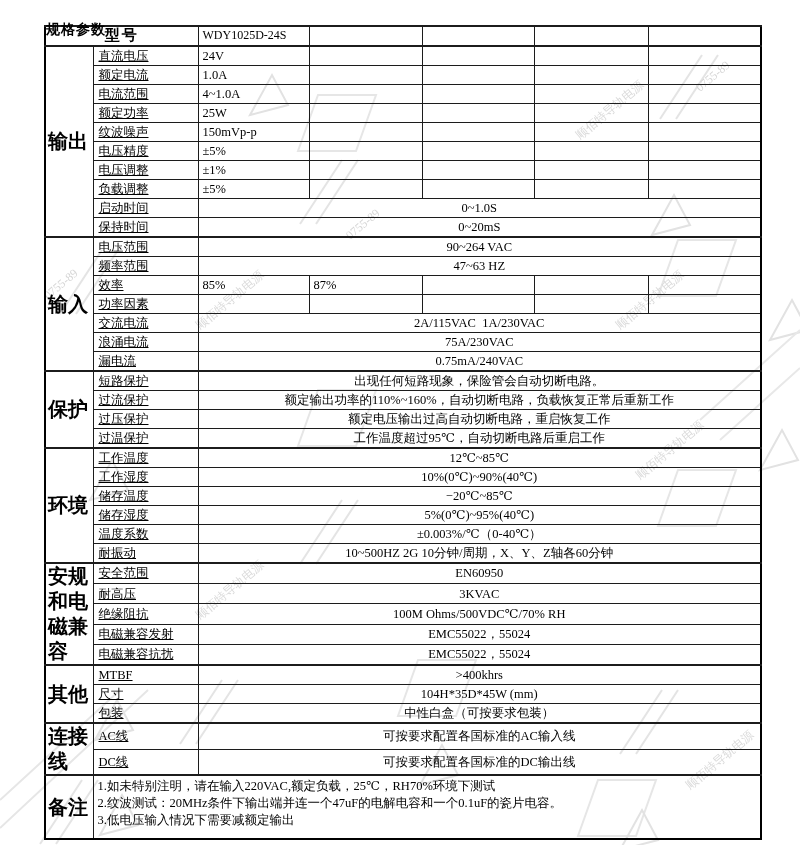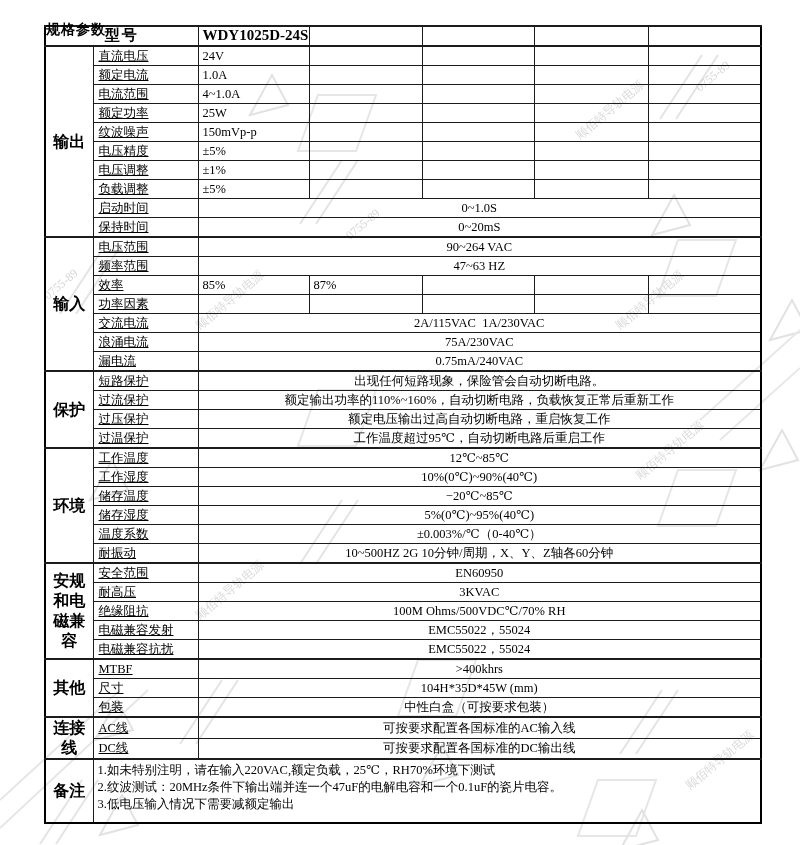--- a/index.html
+++ b/index.html
@@ -21,27 +21,27 @@
     width:716px;border-collapse:collapse;table-layout:fixed;
     background:transparent;border:2px solid #000;
   }
   td{
     border:1px solid #1c1c1c;height:18px;font-size:12.5px;line-height:1.15;
     padding:0 3px;white-space:nowrap;overflow:hidden;vertical-align:middle;
     background:transparent;
   }
   tr.sec td{border-top-width:2px;}
   td.cat{
-    font-weight:bold;font-size:16px;text-align:center;padding:0 2px;
+    font-weight:bold;font-size:20px;padding:0 2px;
     white-space:normal;line-height:1.25;
   }
   td.mh{font-weight:bold;font-size:15px;text-align:center;letter-spacing:2px;}
   td.lbl{text-align:left;padding-left:5px;text-decoration:underline;}
   td.val{text-align:left;padding-left:4px;}
-  td.b{font-weight:bold;font-size:15px;}
+  td.b{font-weight:normal;font-size:12px;}
   td.mrg{text-align:center;white-space:pre;}
   td.notes{vertical-align:top;white-space:normal;height:58px;padding:2px 4px;}
   td.notes div{font-size:12.5px;line-height:17px;white-space:nowrap;}
 </style>
 </head>
 <body>
 
 <div class="page">
 
   <svg class="wm" width="800" height="845" viewBox="0 0 800 845">

